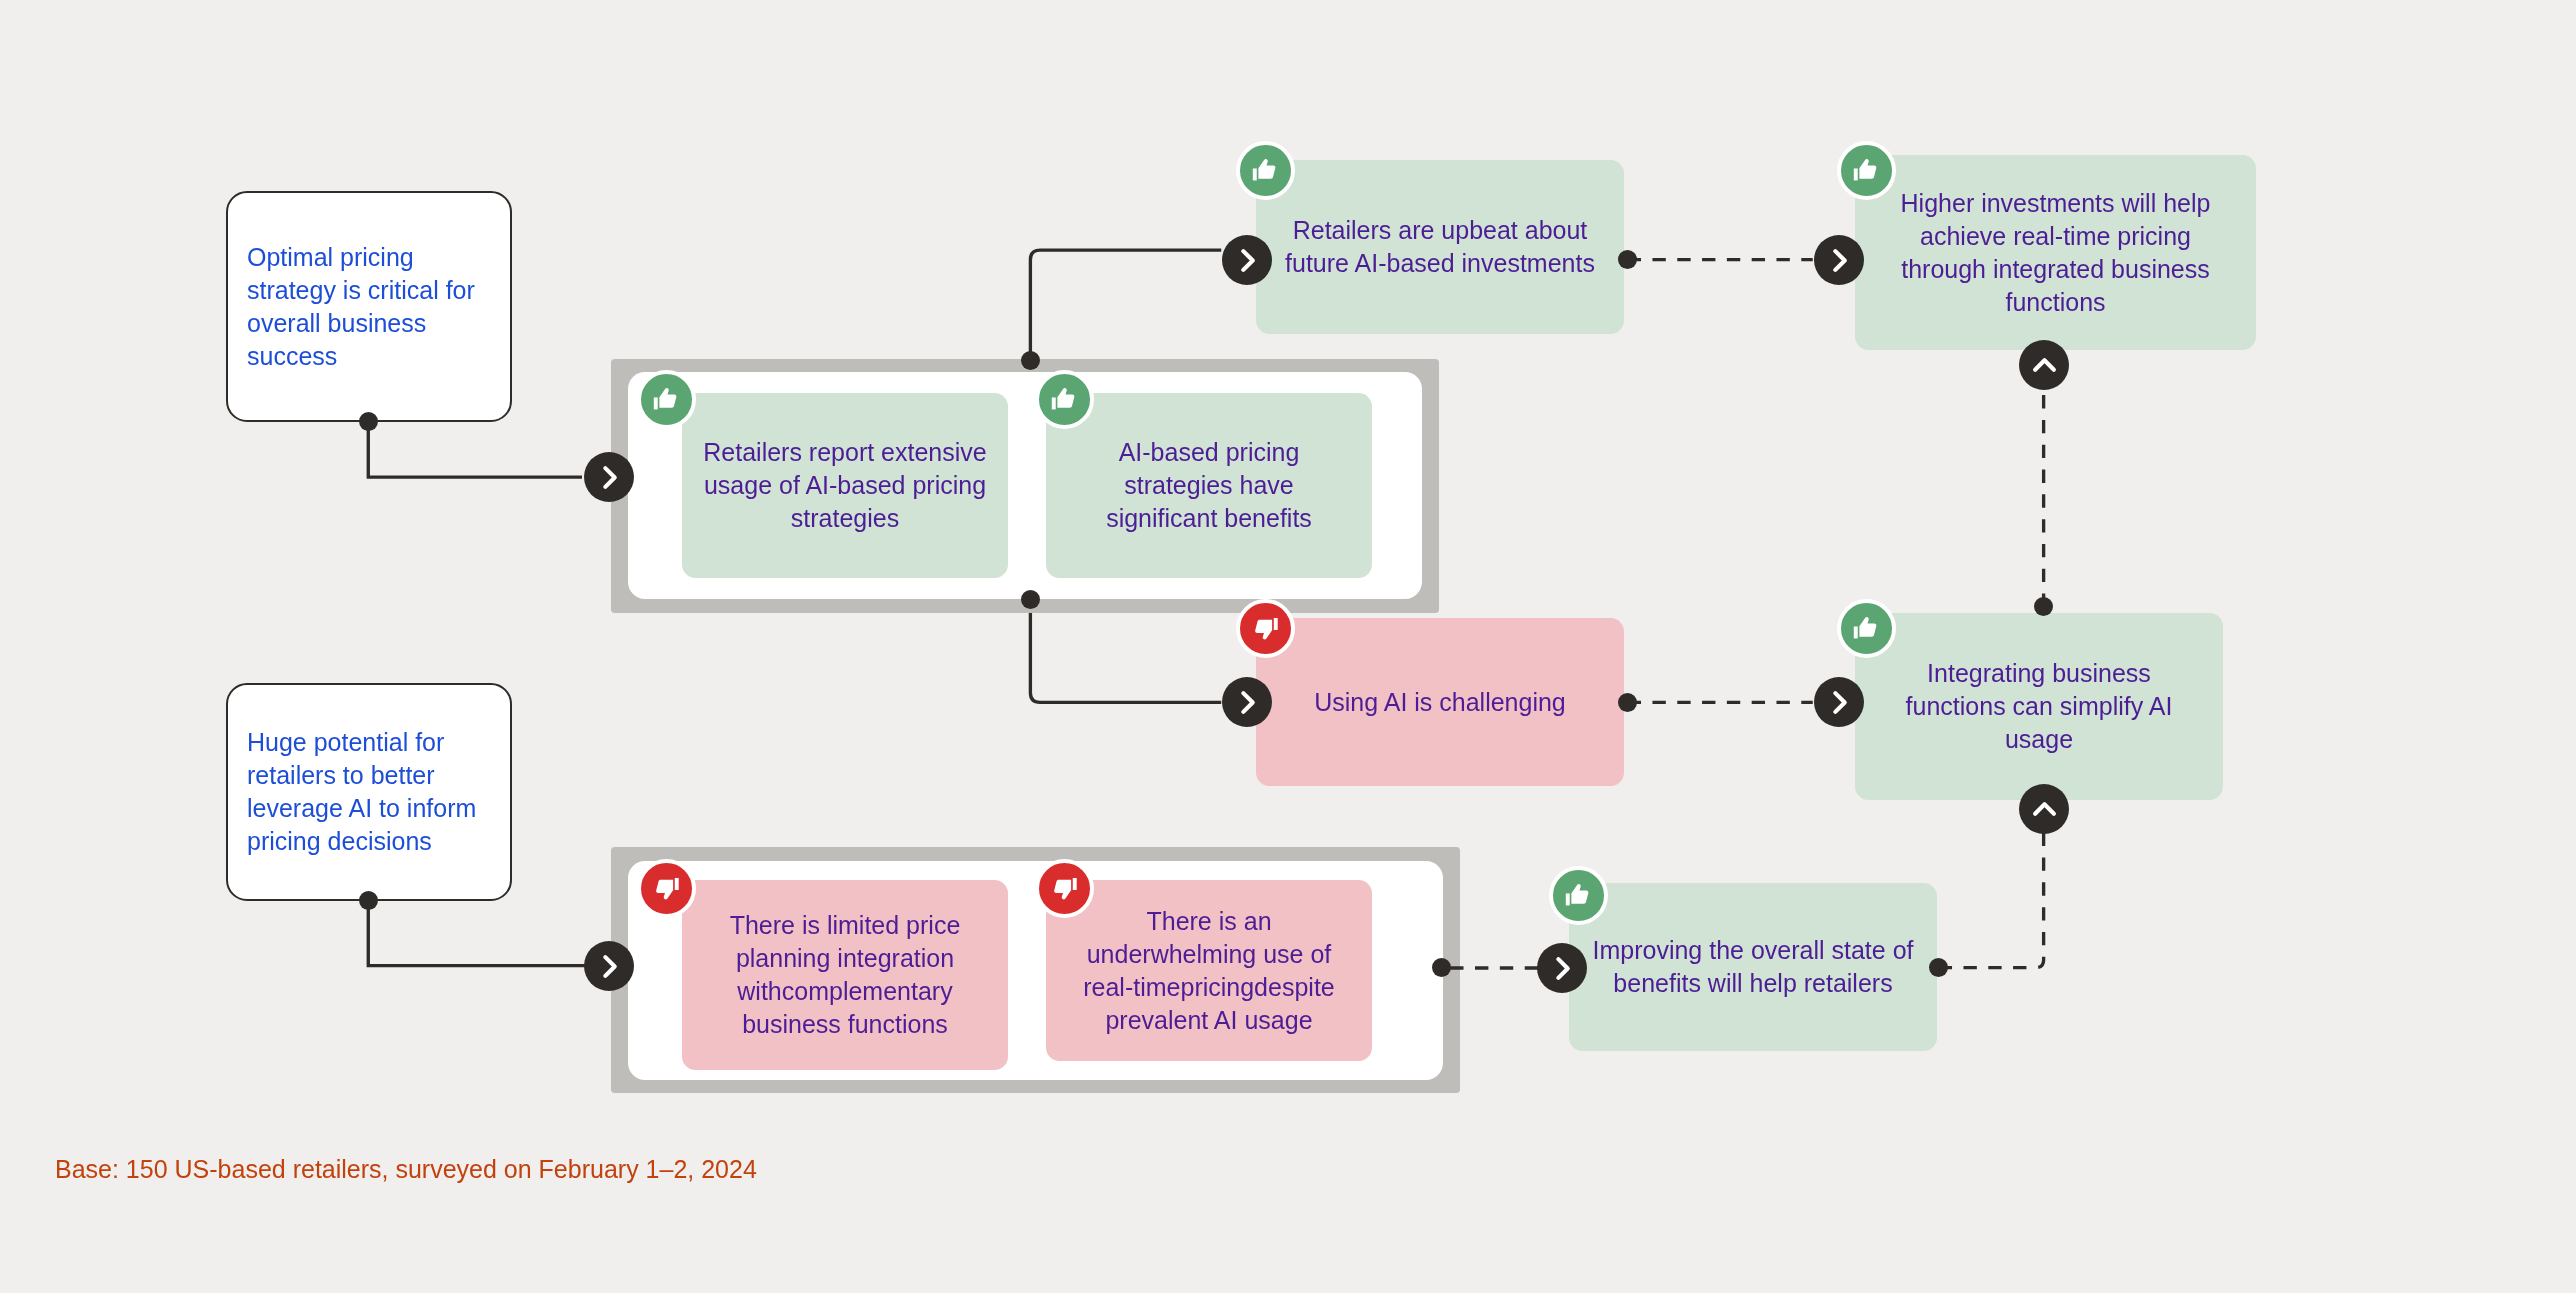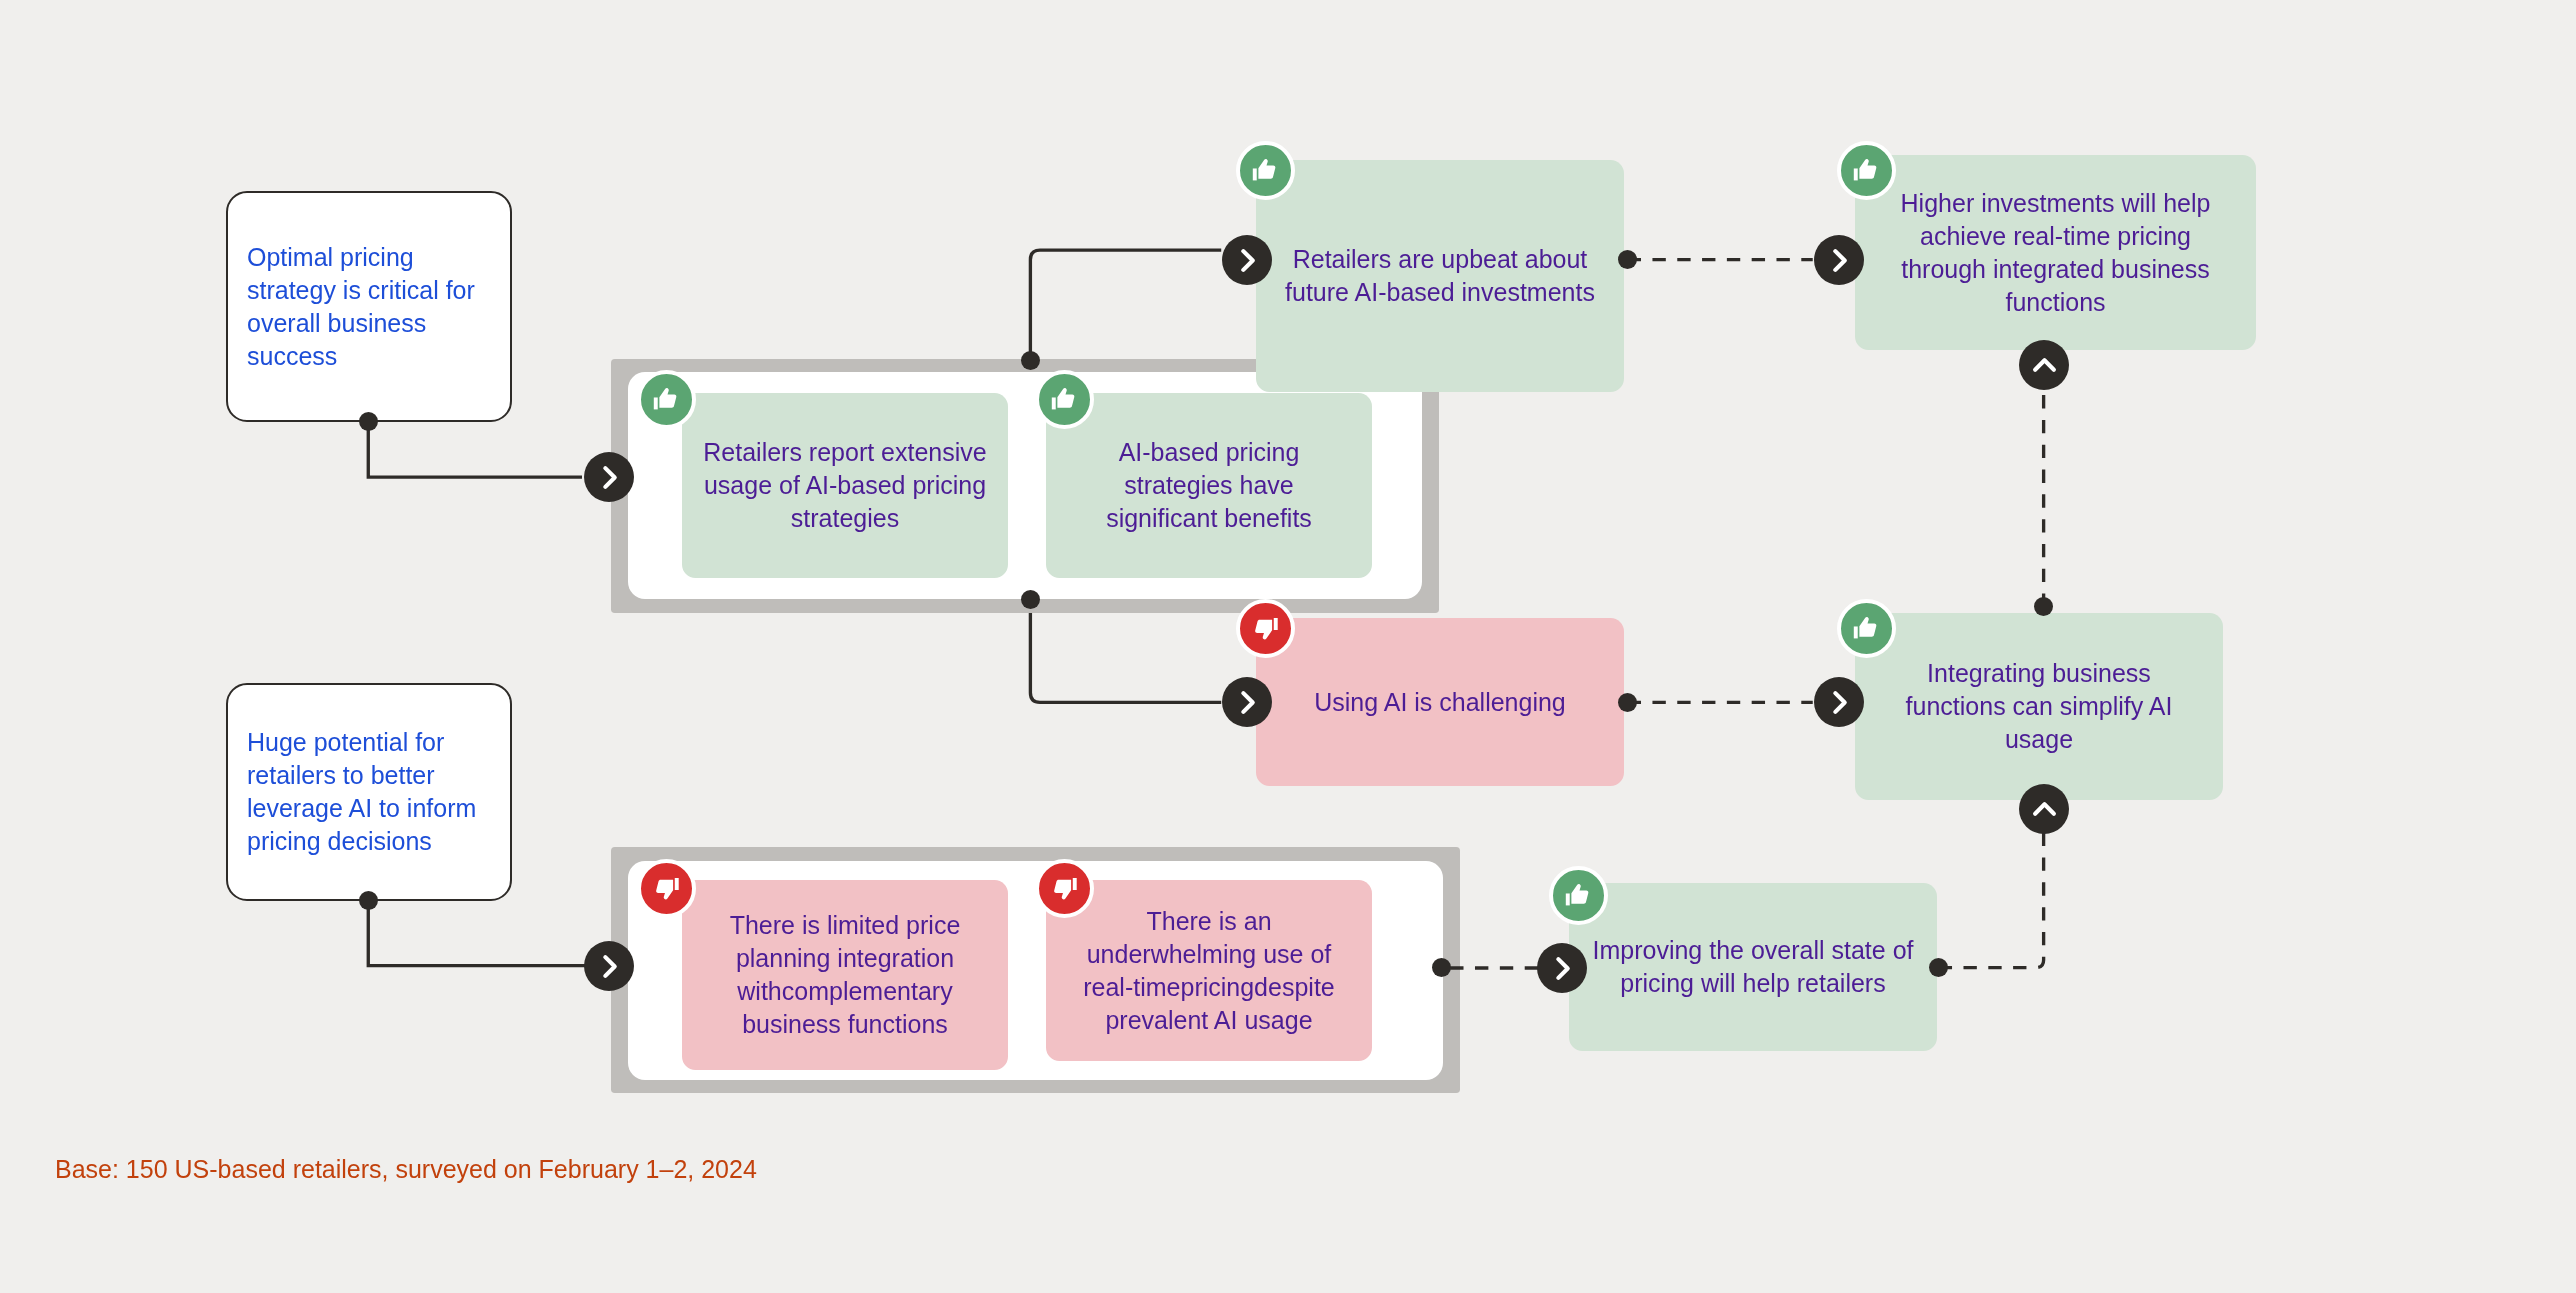--- a/index.html
+++ b/index.html
@@ -193,21 +193,21 @@
   <div class="thumb" style="left:1035px; top:370px;">
     <svg viewBox="0 0 24 24">
       <path d="M2.2 10.6h3.1v9.4H2.2z" fill="#ffffff"></path>
       <path d="M6.6 10.4 11.1 4c.5-.8 1.5-1 2.2-.5.6.4.8 1.1.6 1.8l-.9 3h5.3c1.1 0 1.9 1 1.6 2l-1.8 7.1c-.2.8-.9 1.3-1.7 1.3H6.6z" fill="#ffffff"></path>
     </svg>
   </div>
 
   <div class="dot" style="left:1021px; top:351px;"></div>
   <div class="dot" style="left:1021px; top:590px;"></div>
 
-  <div class="card green" style="left:1256px; top:160px; width:368px; height:232px;">
+  <div class="card green" style="left:1256px; top:160px; width:368px; height:174px;">
     <span class="card-text">Retailers are upbeat about future AI-based investments</span>
   </div>
   <div class="thumb" style="left:1236px; top:141px;">
     <svg viewBox="0 0 24 24">
       <path d="M2.2 10.6h3.1v9.4H2.2z" fill="#ffffff"></path>
       <path d="M6.6 10.4 11.1 4c.5-.8 1.5-1 2.2-.5.6.4.8 1.1.6 1.8l-.9 3h5.3c1.1 0 1.9 1 1.6 2l-1.8 7.1c-.2.8-.9 1.3-1.7 1.3H6.6z" fill="#ffffff"></path>
     </svg>
   </div>
   <div class="chev" style="left:1222px; top:235px;">
     <svg viewBox="0 0 24 24">
@@ -301,21 +301,21 @@
       <path d="M6.6 10.4 11.1 4c.5-.8 1.5-1 2.2-.5.6.4.8 1.1.6 1.8l-.9 3h5.3c1.1 0 1.9 1 1.6 2l-1.8 7.1c-.2.8-.9 1.3-1.7 1.3H6.6z" fill="#ffffff"></path>
     </svg>
   </div>
 
   <div class="dot" style="left:1432px; top:958px;"></div>
   <svg style="position:absolute; left:1431px; top:945px; width:153px; height:46px; z-index:5;" viewBox="0 0 160 48" xmlns="http://www.w3.org/2000/svg">
     <path d="M 20 24 L 150 24" fill="none" stroke="#2e2b28" stroke-width="3.5" stroke-dasharray="14 12"></path>
   </svg>
 
   <div class="card green" style="left:1569px; top:883px; width:368px; height:168px;">
-    <span class="card-text">Improving the overall state of pricing will help retailers</span>
+    <span class="card-text">Improving the overall state of benefits will help retailers</span>
   </div>
   <div class="thumb" style="left:1549px; top:866px;">
     <svg viewBox="0 0 24 24">
       <path d="M2.2 10.6h3.1v9.4H2.2z" fill="#ffffff"></path>
       <path d="M6.6 10.4 11.1 4c.5-.8 1.5-1 2.2-.5.6.4.8 1.1.6 1.8l-.9 3h5.3c1.1 0 1.9 1 1.6 2l-1.8 7.1c-.2.8-.9 1.3-1.7 1.3H6.6z" fill="#ffffff"></path>
     </svg>
   </div>
   <div class="chev" style="left:1537px; top:943px;">
     <svg viewBox="0 0 24 24">
       <path d="M8 3 L17 12 L8 21" fill="none" stroke="#ffffff" stroke-width="4" stroke-linecap="round" stroke-linejoin="round"></path>

